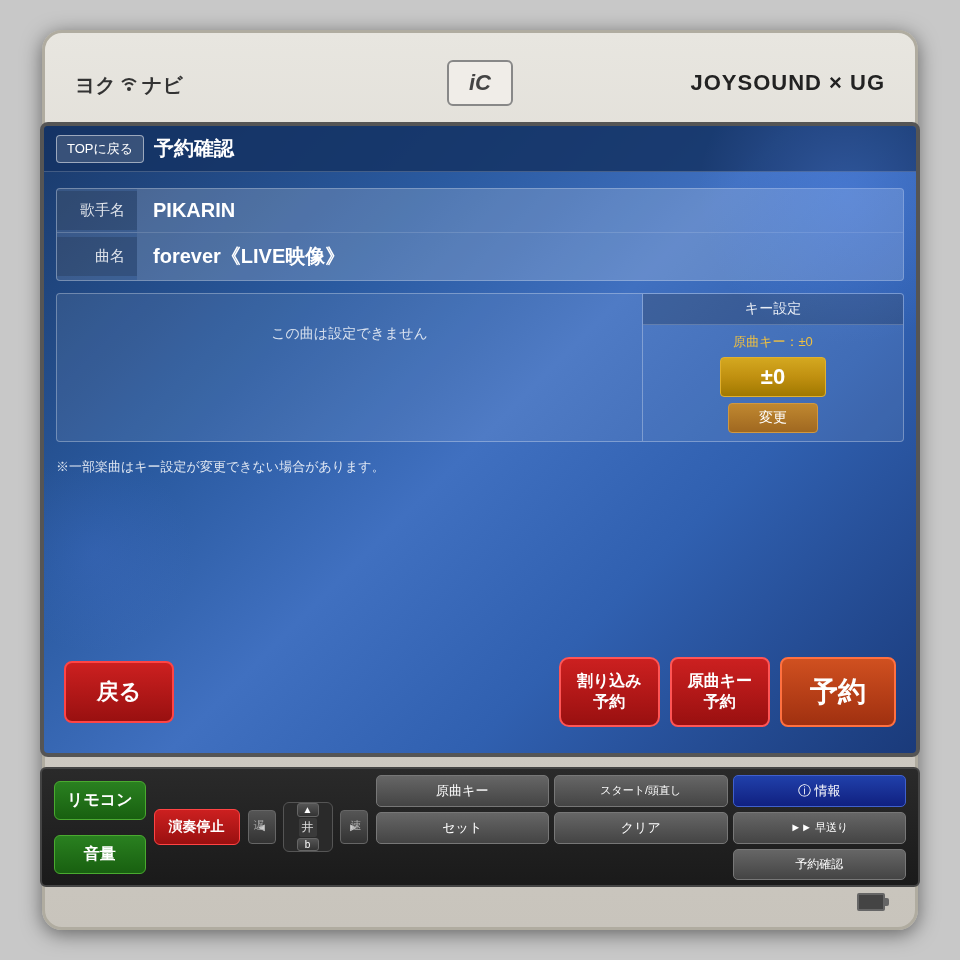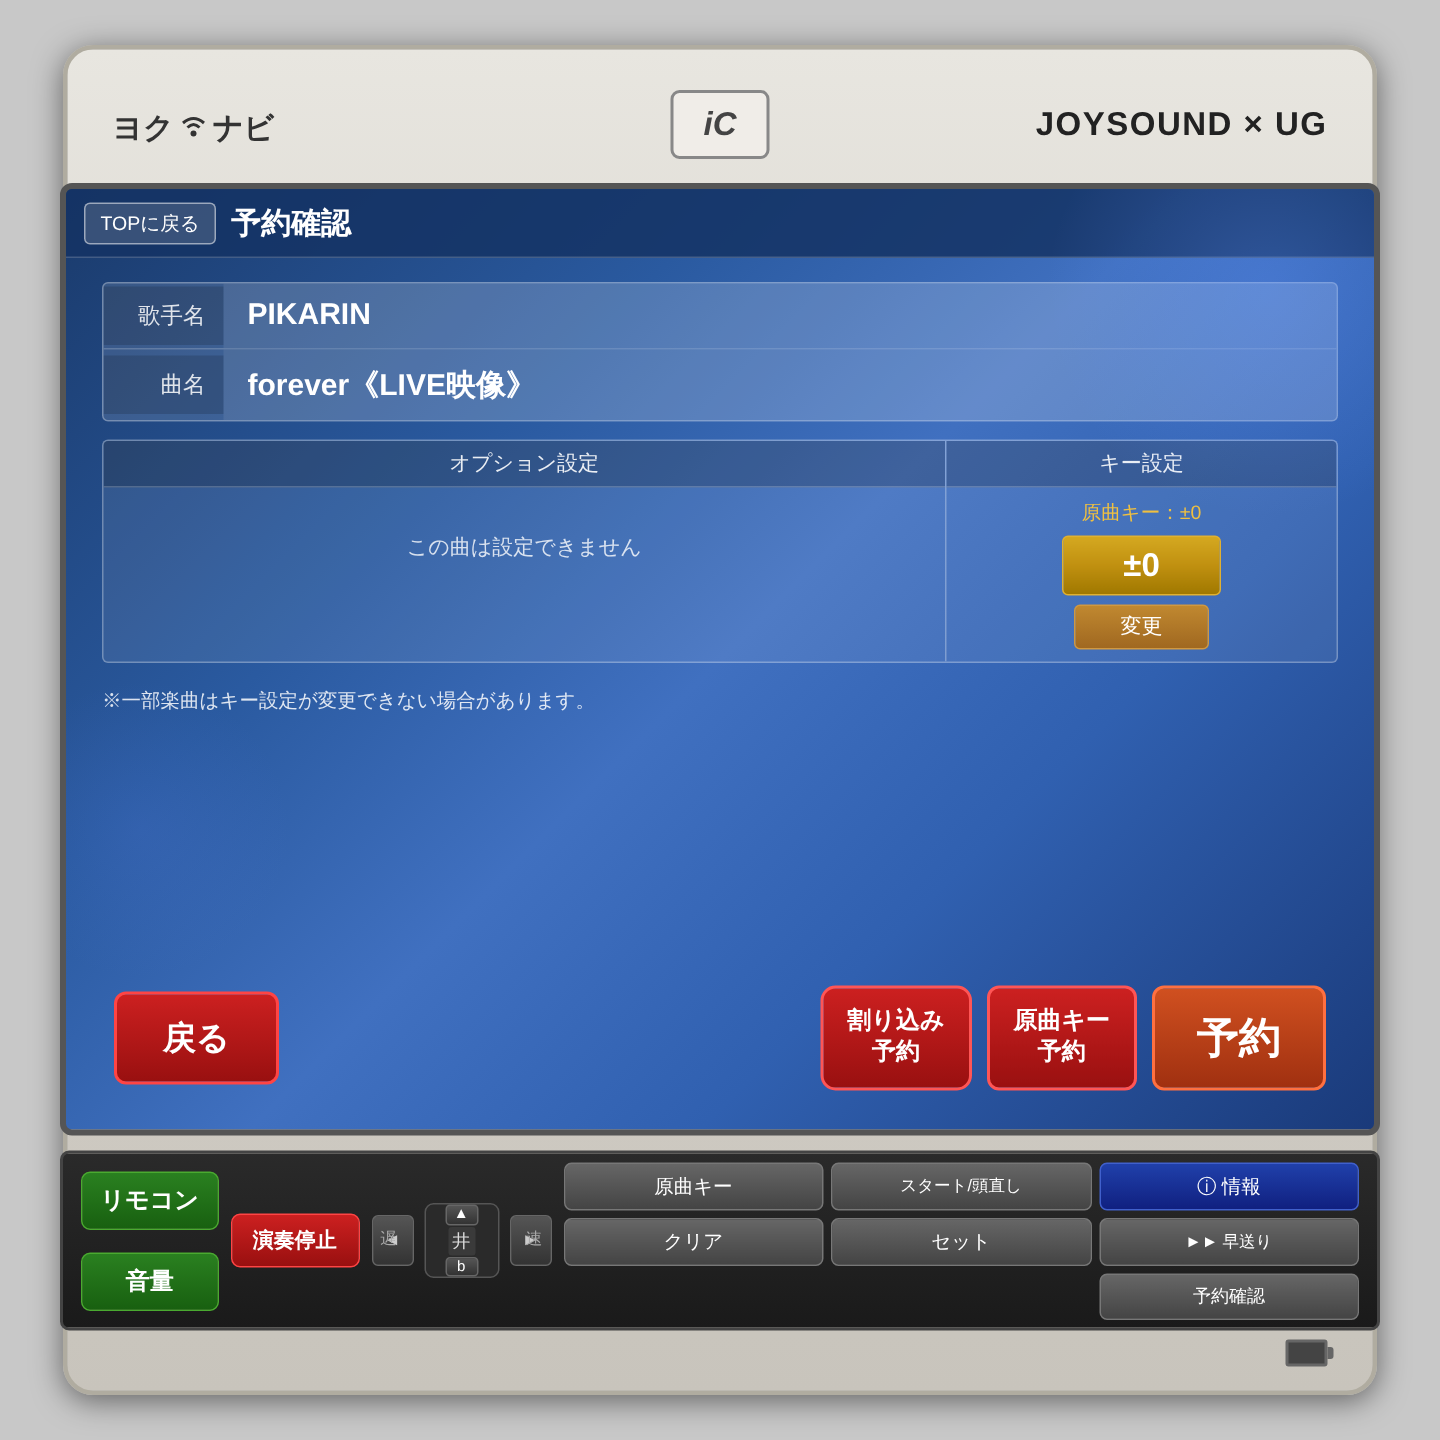--- a/index.html
+++ b/index.html
@@ -128,21 +128,21 @@
 
     .screen-title {
       color: #fff;
       font-size: 20px;
       font-weight: bold;
     }
 
     
     .screen-content {
       flex: 1;
-      padding: 16px 24px;
+      padding: 16px 12px;
       display: flex;
       flex-direction: column;
       gap: 0;
     }
 
     
     .info-table {
       background: rgba(255,255,255,0.12);
       border: 1px solid rgba(255,255,255,0.3);
       border-radius: 4px;
@@ -511,21 +511,20 @@
           <div class="info-value">PIKARIN</div>
         </div>
         <div class="info-row">
           <div class="info-label">曲名</div>
           <div class="info-value">forever《LIVE映像》</div>
         </div>
       </div>
 
       <div class="options-section">
         <div class="options-left">
-          <div class="options-header">オプション設定</div>
           <div class="options-body">この曲は設定できません</div>
         </div>
         <div class="options-right">
           <div class="key-settings-header">キー設定</div>
           <div class="key-settings-body">
             <span class="key-original-text">原曲キー：±0</span>
             <div class="key-value-display">±0</div>
             <button class="key-change-btn">変更</button>
           </div>
         </div>
@@ -576,22 +575,22 @@
       </div>
 
       <button class="dpad-btn dpad-right" style="position:absolute;right:0;top:50%;transform:translateY(-50%);width:28px;height:34px;border-radius:4px;background:linear-gradient(180deg,#555,#333);border:1px solid #666;color:#ccc;font-size:11px;">►</button>
       <span style="position:absolute;right:6px;top:50%;transform:translateY(-60%);color:#aaa;font-size:11px;">速</span>
     </div>
 
     <div class="ctrl-grid">
       <button class="ctrl-btn-gray">原曲キー</button>
       <button class="ctrl-btn-gray" style="font-size:11px;">スタート/頭直し</button>
       <button class="ctrl-btn-blue">ⓘ 情報</button>
+      <button class="ctrl-btn-gray">セット</button>
       <button class="ctrl-btn-gray">クリア</button>
-      <button class="ctrl-btn-gray">セット</button>
       <button class="ctrl-btn-gray" style="font-size:11px;">►► 早送り</button>
       <div></div>
       <div></div>
       <button class="ctrl-btn-gray" style="font-size:12px;">予約確認</button>
     </div>
 
   </div>
 
   <div class="device-footer">
     <div class="battery-icon"></div>

